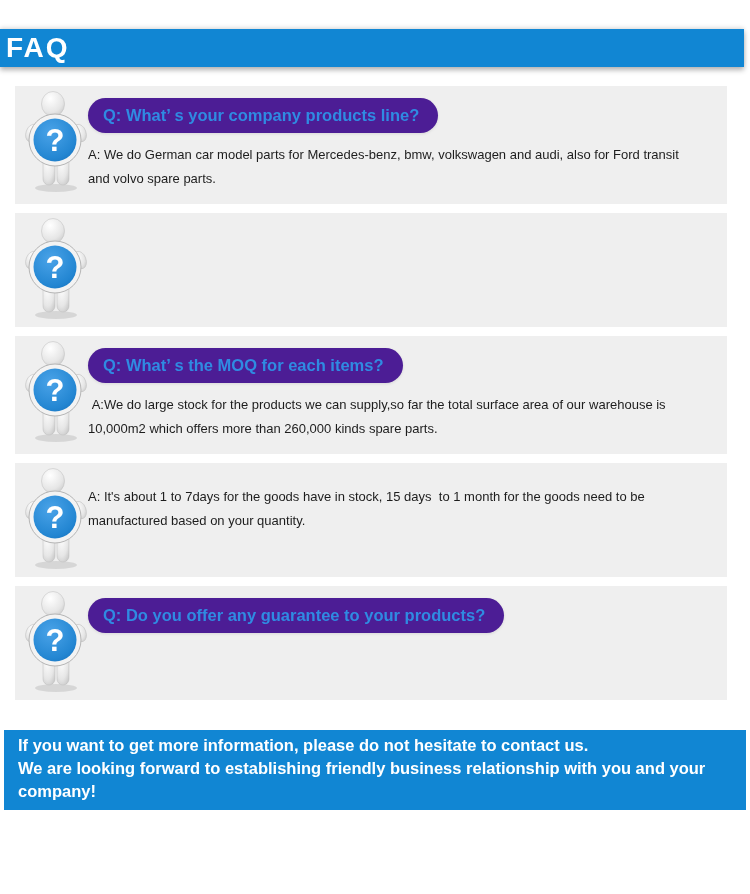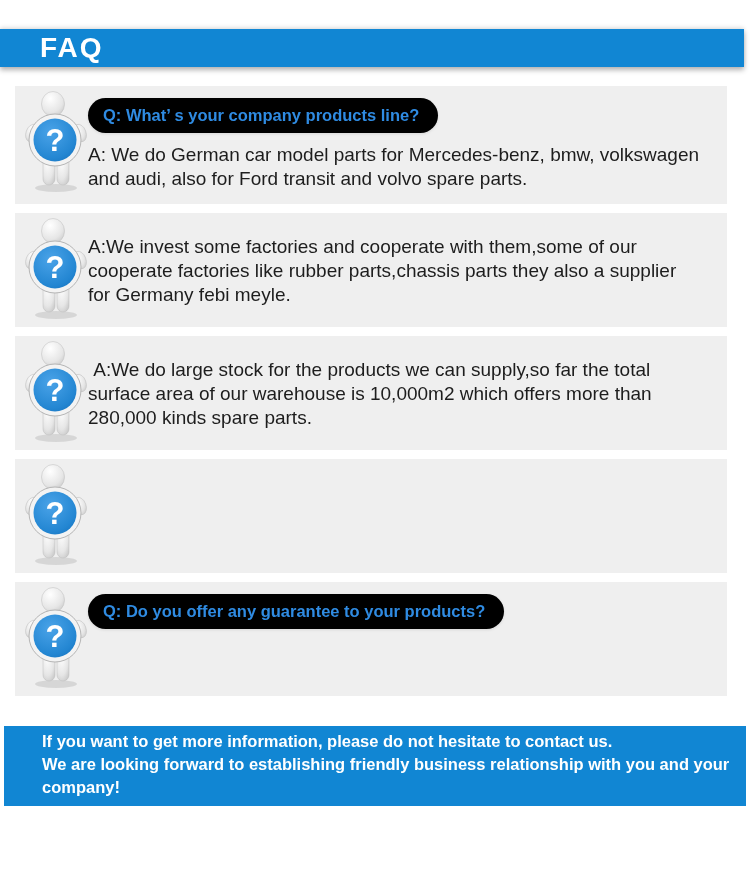--- a/index.html
+++ b/index.html
@@ -17,65 +17,65 @@
     overflow:hidden;position:relative;
   }
   .page{width:750px;height:894px;background:#fff;}
 
   
   .header-bar{
     height:38px;
     margin:29px 6px 0 0;
     background:var(--primary-blue,#1186d3);
     display:flex;align-items:center;
-    padding-left:40px;
+    padding-left:6px;
     box-shadow:0 3px 5px rgba(0,0,0,0.30), 0 -2px 4px rgba(0,0,0,0.10);
   }
   .header-title{
     color:#ffffff;font-size:28px;font-weight:bold;letter-spacing:2px;line-height:1;
   }
 
   
   .faq-list{margin:19px 23px 0 15px;}
   .faq-item{
     position:relative;
     background:var(--panel-gray,#efefef);
     margin-bottom:9px;
     padding:12px 20px 13px 73px;
     min-height:114px;
   }
   .figure-icon{position:absolute;left:9px;top:5px;width:64px;height:102px;display:block;}
   .bubble{
     display:inline-block;
-    background:#000000;
+    background:#4c1d95;
     border-radius:19px;
     padding:9px 19px 8px 15px;
     box-shadow:0 1px 3px rgba(0,0,0,0.10);
     max-width:600px;
   }
   .bubble .q-text{
     color:var(--question-blue,#2f8be2);
     font-size:16.5px;font-weight:bold;line-height:17px;
     white-space:pre-wrap;
   }
   .answer{
     margin-top:10px;
     color:var(--answer-text,#1d1d1d);
-    font-size:19px;line-height:24px;
+    font-size:13px;line-height:24px;
     max-width:612px;
     white-space:pre-wrap;
   }
 
   
   .footer-banner{
     margin:30px 4px 0 4px;
     background:var(--primary-blue,#1186d3);
     color:#ffffff;
     font-size:16.5px;font-weight:bold;line-height:23px;
-    padding:4px 14px 7px 38px;
+    padding:4px 14px 7px 14px;
   }
 
   .svg-defs{position:absolute;width:0;height:0;overflow:hidden;}
 </style>
 </head>
 <body>
 
 <svg class="svg-defs" aria-hidden="true">
   <defs>
     <radialGradient id="bodyG" cx="38%" cy="28%" r="85%">
@@ -122,50 +122,53 @@
         <ellipse cx="32" cy="97" rx="21" ry="4" fill="rgba(0,0,0,0.10)"></ellipse>
         <rect x="19" y="60" width="12" height="34" rx="6" fill="url(#bodyG)" stroke="#bdbdbd" stroke-width="0.5"></rect>
         <rect x="33" y="60" width="12" height="34" rx="6" fill="url(#bodyG)" stroke="#bdbdbd" stroke-width="0.5"></rect>
         <ellipse cx="29" cy="13" rx="11.5" ry="12.5" fill="url(#bodyG)" stroke="#bdbdbd" stroke-width="0.5"></ellipse>
         <ellipse cx="8" cy="42" rx="6" ry="9" transform="rotate(20 8 42)" fill="url(#bodyG)" stroke="#bdbdbd" stroke-width="0.5"></ellipse>
         <ellipse cx="56" cy="42" rx="6" ry="9" transform="rotate(-20 56 42)" fill="url(#bodyG)" stroke="#bdbdbd" stroke-width="0.5"></ellipse>
         <circle cx="31" cy="49" r="26" fill="#f3f3f3" stroke="#b5b5b5" stroke-width="1"></circle>
         <circle cx="31" cy="49" r="21.5" fill="url(#blueG)"></circle>
         <text x="31" y="60" text-anchor="middle" font-family="Liberation Sans, sans-serif" font-size="31" font-weight="bold" fill="#ffffff">?</text>
       </svg>
-      <div class="answer">A:We invest some factories and cooperate with them,some of our cooperate factories like rubber parts,chassis parts they also a supplier for Germany febi meyle.</div>
     </section>
 
     <section class="faq-item">
       <svg class="figure-icon" viewBox="0 0 64 102">
         <ellipse cx="32" cy="97" rx="21" ry="4" fill="rgba(0,0,0,0.10)"></ellipse>
         <rect x="19" y="60" width="12" height="34" rx="6" fill="url(#bodyG)" stroke="#bdbdbd" stroke-width="0.5"></rect>
         <rect x="33" y="60" width="12" height="34" rx="6" fill="url(#bodyG)" stroke="#bdbdbd" stroke-width="0.5"></rect>
         <ellipse cx="29" cy="13" rx="11.5" ry="12.5" fill="url(#bodyG)" stroke="#bdbdbd" stroke-width="0.5"></ellipse>
         <ellipse cx="8" cy="42" rx="6" ry="9" transform="rotate(20 8 42)" fill="url(#bodyG)" stroke="#bdbdbd" stroke-width="0.5"></ellipse>
         <ellipse cx="56" cy="42" rx="6" ry="9" transform="rotate(-20 56 42)" fill="url(#bodyG)" stroke="#bdbdbd" stroke-width="0.5"></ellipse>
         <circle cx="31" cy="49" r="26" fill="#f3f3f3" stroke="#b5b5b5" stroke-width="1"></circle>
         <circle cx="31" cy="49" r="21.5" fill="url(#blueG)"></circle>
         <text x="31" y="60" text-anchor="middle" font-family="Liberation Sans, sans-serif" font-size="31" font-weight="bold" fill="#ffffff">?</text>
       </svg>
-      <div class="answer"> A:We do large stock for the products we can supply,so far the total surface area of our warehouse is 10,000m2 which offers more than 280,000 kinds spare parts.</div>
+      <div class="bubble">
+        <span class="q-text">Q: What’ s the MOQ for each items?</span>
+      </div>
+      <div class="answer"> A:We do large stock for the products we can supply,so far the total surface area of our warehouse is 10,000m2 which offers more than 260,000 kinds spare parts.</div>
     </section>
 
     <section class="faq-item">
       <svg class="figure-icon" viewBox="0 0 64 102">
         <ellipse cx="32" cy="97" rx="21" ry="4" fill="rgba(0,0,0,0.10)"></ellipse>
         <rect x="19" y="60" width="12" height="34" rx="6" fill="url(#bodyG)" stroke="#bdbdbd" stroke-width="0.5"></rect>
         <rect x="33" y="60" width="12" height="34" rx="6" fill="url(#bodyG)" stroke="#bdbdbd" stroke-width="0.5"></rect>
         <ellipse cx="29" cy="13" rx="11.5" ry="12.5" fill="url(#bodyG)" stroke="#bdbdbd" stroke-width="0.5"></ellipse>
         <ellipse cx="8" cy="42" rx="6" ry="9" transform="rotate(20 8 42)" fill="url(#bodyG)" stroke="#bdbdbd" stroke-width="0.5"></ellipse>
         <ellipse cx="56" cy="42" rx="6" ry="9" transform="rotate(-20 56 42)" fill="url(#bodyG)" stroke="#bdbdbd" stroke-width="0.5"></ellipse>
         <circle cx="31" cy="49" r="26" fill="#f3f3f3" stroke="#b5b5b5" stroke-width="1"></circle>
         <circle cx="31" cy="49" r="21.5" fill="url(#blueG)"></circle>
         <text x="31" y="60" text-anchor="middle" font-family="Liberation Sans, sans-serif" font-size="31" font-weight="bold" fill="#ffffff">?</text>
       </svg>
+      <div class="answer">A: It's about 1 to 7days for the goods have in stock, 15 days  to 1 month for the goods need to be manufactured based on your quantity.</div>
     </section>
 
     <section class="faq-item">
       <svg class="figure-icon" viewBox="0 0 64 102">
         <ellipse cx="32" cy="97" rx="21" ry="4" fill="rgba(0,0,0,0.10)"></ellipse>
         <rect x="19" y="60" width="12" height="34" rx="6" fill="url(#bodyG)" stroke="#bdbdbd" stroke-width="0.5"></rect>
         <rect x="33" y="60" width="12" height="34" rx="6" fill="url(#bodyG)" stroke="#bdbdbd" stroke-width="0.5"></rect>
         <ellipse cx="29" cy="13" rx="11.5" ry="12.5" fill="url(#bodyG)" stroke="#bdbdbd" stroke-width="0.5"></ellipse>
         <ellipse cx="8" cy="42" rx="6" ry="9" transform="rotate(20 8 42)" fill="url(#bodyG)" stroke="#bdbdbd" stroke-width="0.5"></ellipse>
         <ellipse cx="56" cy="42" rx="6" ry="9" transform="rotate(-20 56 42)" fill="url(#bodyG)" stroke="#bdbdbd" stroke-width="0.5"></ellipse>

